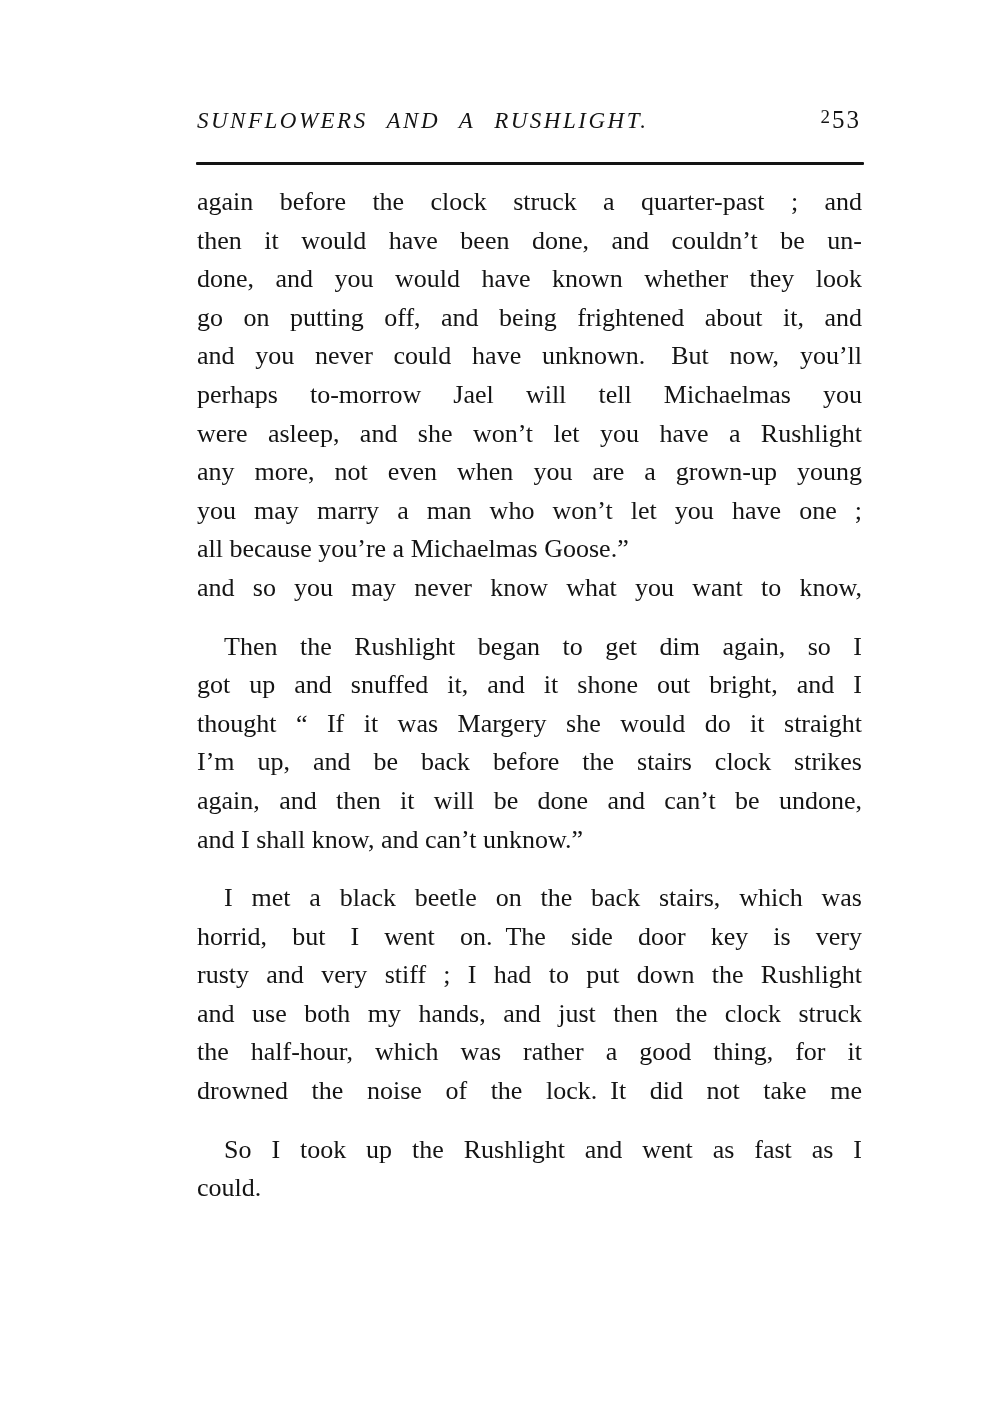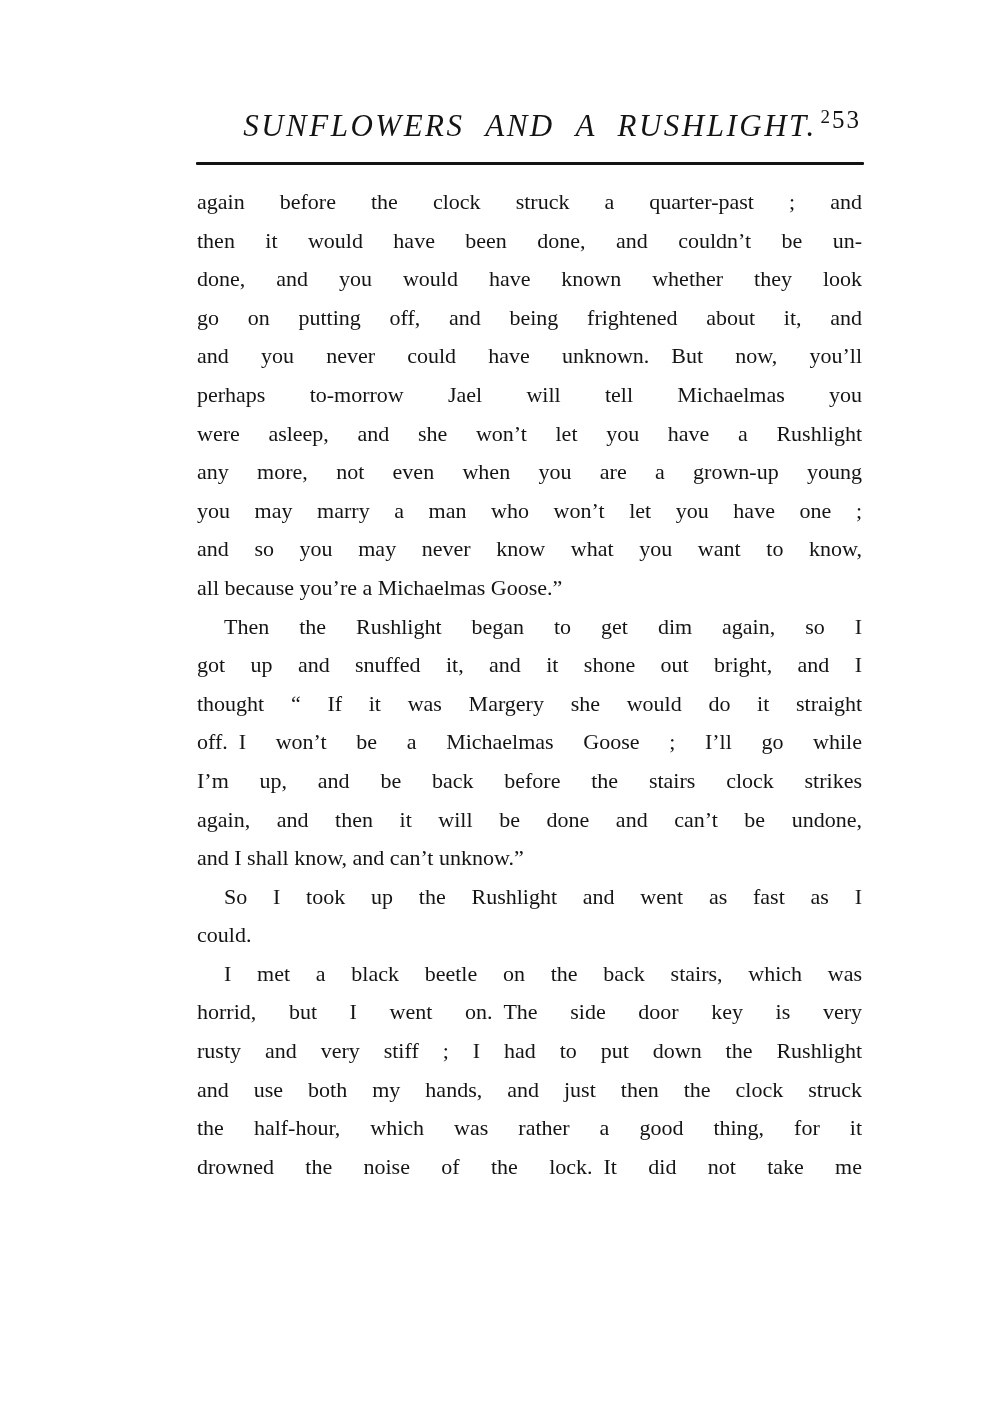--- a/index.html
+++ b/index.html
@@ -21,23 +21,23 @@
     left: 197px;
     top: 108px;
     width: 666px;
     height: 36px;
   }
   .head-title {
     position: absolute;
     left: 0;
     right: 0;
     top: 0;
-    text-align: center;
+    text-align: left;
     font-style: italic;
-    font-size: 31px;
+    font-size: 23px;
     letter-spacing: 2.5px;
     word-spacing: 11px;
     white-space: nowrap;
   }
   .page-number {
     position: absolute;
     right: 2px;
     top: -2px;
     font-size: 25px;
     letter-spacing: 2px;
@@ -55,32 +55,33 @@
     width: 668px;
     height: 3px;
     background: #131313;
     border-radius: 1px;
   }
   .text-block {
     position: absolute;
     left: 197px;
     top: 183px;
     width: 665px;
-    font-size: 22px;
+    font-size: 26px;
     line-height: 38.6px;
   }
   .line {
     text-align: justify;
     text-align-last: justify;
   }
   .line.last {
     text-align-last: left;
   }
   .line.indent {
     text-indent: 27px;
+    margin-top: 20px;
   }
 </style>
 </head>
 <body>
 
 <div class="page">
 
   <header class="running-head">
     <span class="head-title">SUNFLOWERS AND A RUSHLIGHT.</span>
     <span class="page-number"><span class="pn-raised">2</span><span>53</span></span>
@@ -92,39 +93,38 @@
       <div class="paragraph">
         <div class="line">again before the clock struck a quarter-past ; and</div>
         <div class="line">then it would have been done, and couldn’t be un-</div>
         <div class="line">done, and you would have known whether they look</div>
         <div class="line">go on putting off, and being frightened about it, and</div>
         <div class="line">and you never could have unknown. But now, you’ll</div>
         <div class="line">perhaps to-morrow Jael will tell Michaelmas you</div>
         <div class="line">were asleep, and she won’t let you have a Rushlight</div>
         <div class="line">any more, not even when you are a grown-up young</div>
         <div class="line">you may marry a man who won’t let you have one ;</div>
+        <div class="line last">all because you’re a Michaelmas Goose.”</div>
         <div class="line">and so you may never know what you want to know,</div>
-        <div class="line last">all because you’re a Michaelmas Goose.”</div>
       </div>
       <div class="paragraph">
         <div class="line indent">Then the Rushlight began to get dim again, so I</div>
         <div class="line">got up and snuffed it, and it shone out bright, and I</div>
         <div class="line">thought “ If it was Margery she would do it straight</div>
-        <div class="line">off. I won’t be a Michaelmas Goose ; I’ll go while</div>
         <div class="line">I’m up, and be back before the stairs clock strikes</div>
         <div class="line">again, and then it will be done and can’t be undone,</div>
         <div class="line last">and I shall know, and can’t unknow.”</div>
-      </div>
-      <div class="paragraph">
-        <div class="line indent">So I took up the Rushlight and went as fast as I</div>
-        <div class="line last">could.</div>
       </div>
       <div class="paragraph">
         <div class="line indent">I met a black beetle on the back stairs, which was</div>
         <div class="line">horrid, but I went on. The side door key is very</div>
         <div class="line">rusty and very stiff ; I had to put down the Rushlight</div>
         <div class="line">and use both my hands, and just then the clock struck</div>
         <div class="line">the half-hour, which was rather a good thing, for it</div>
         <div class="line">drowned the noise of the lock. It did not take me</div>
       </div>
+      <div class="paragraph">
+        <div class="line indent">So I took up the Rushlight and went as fast as I</div>
+        <div class="line last">could.</div>
+      </div>
     </main>
 
 </div>
 
 </body></html>

